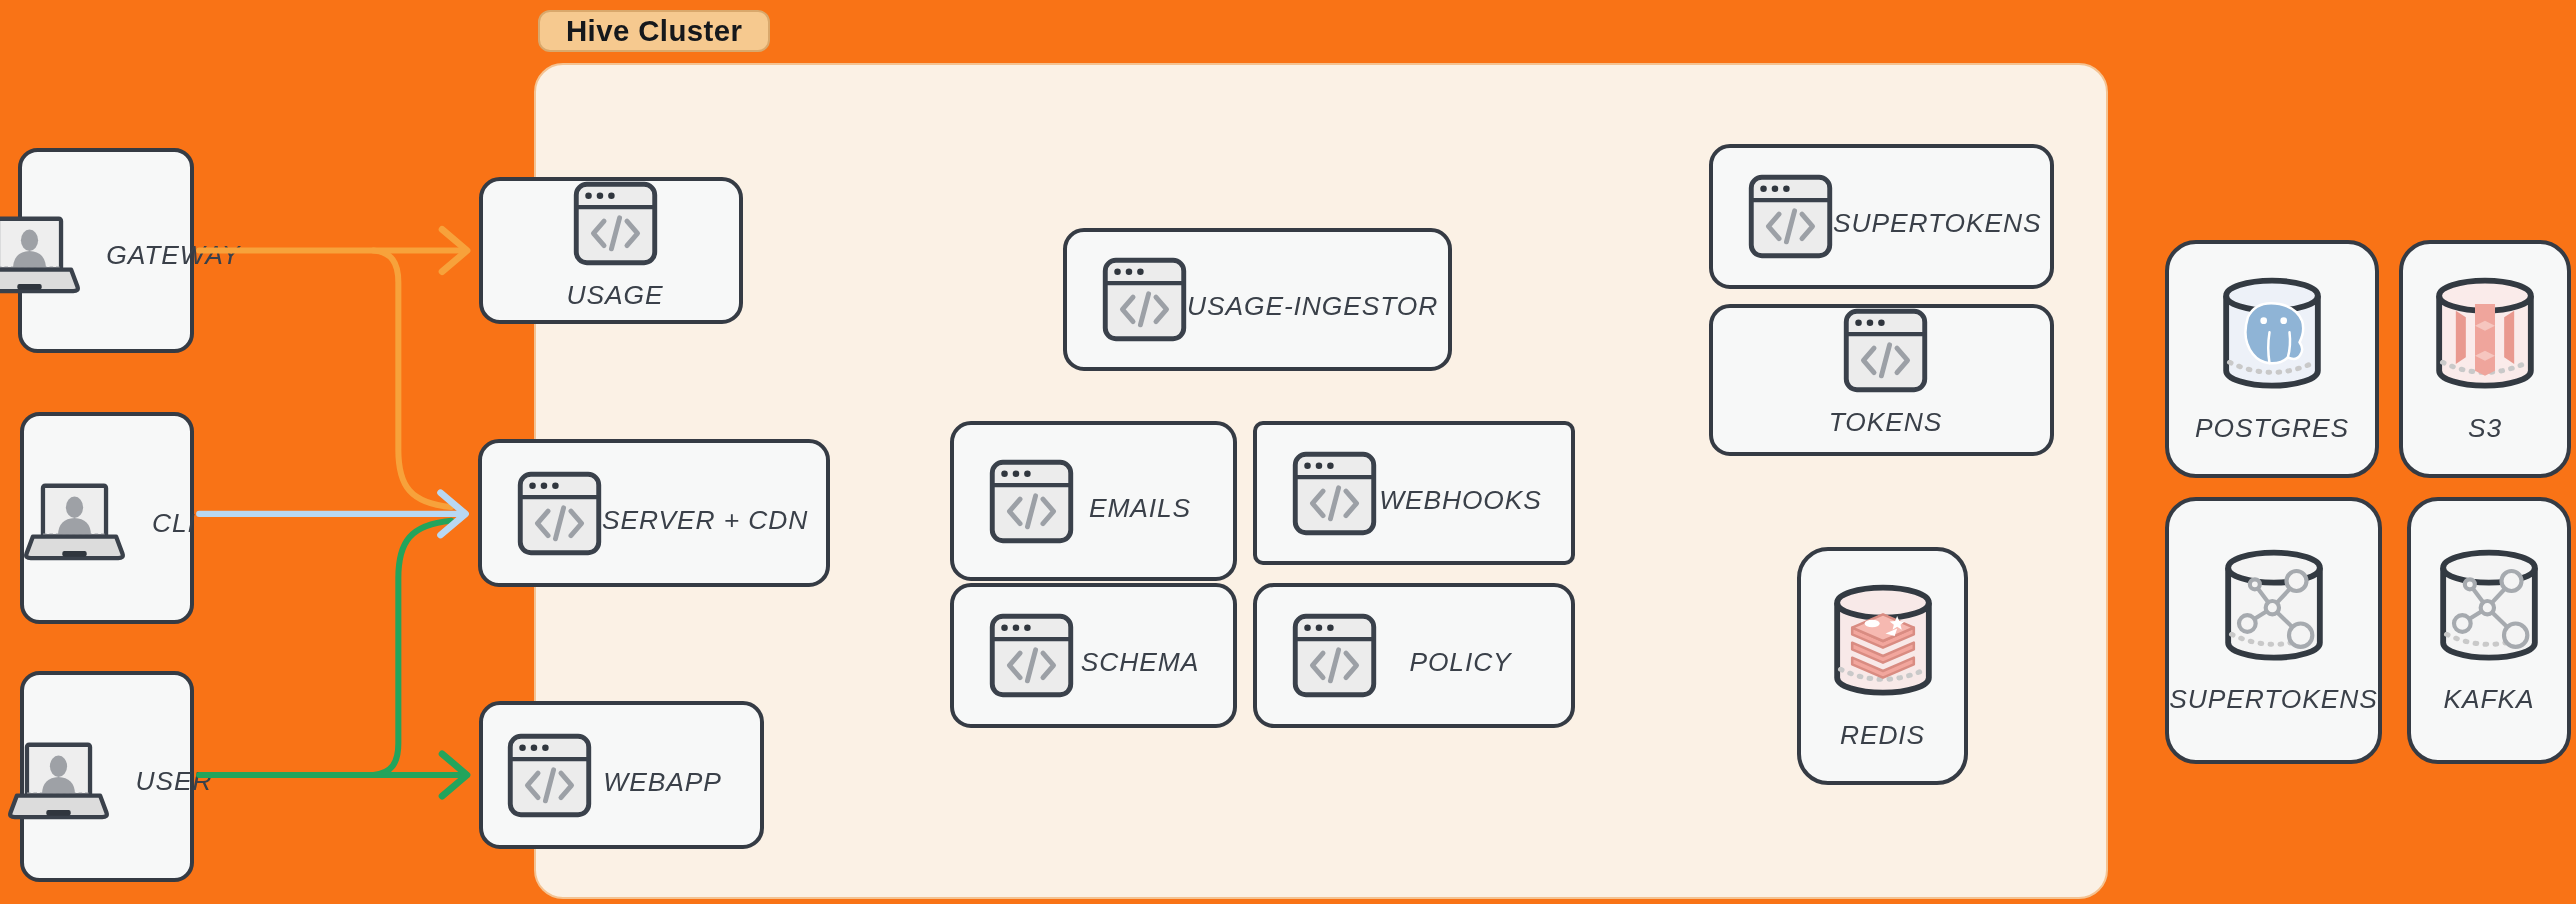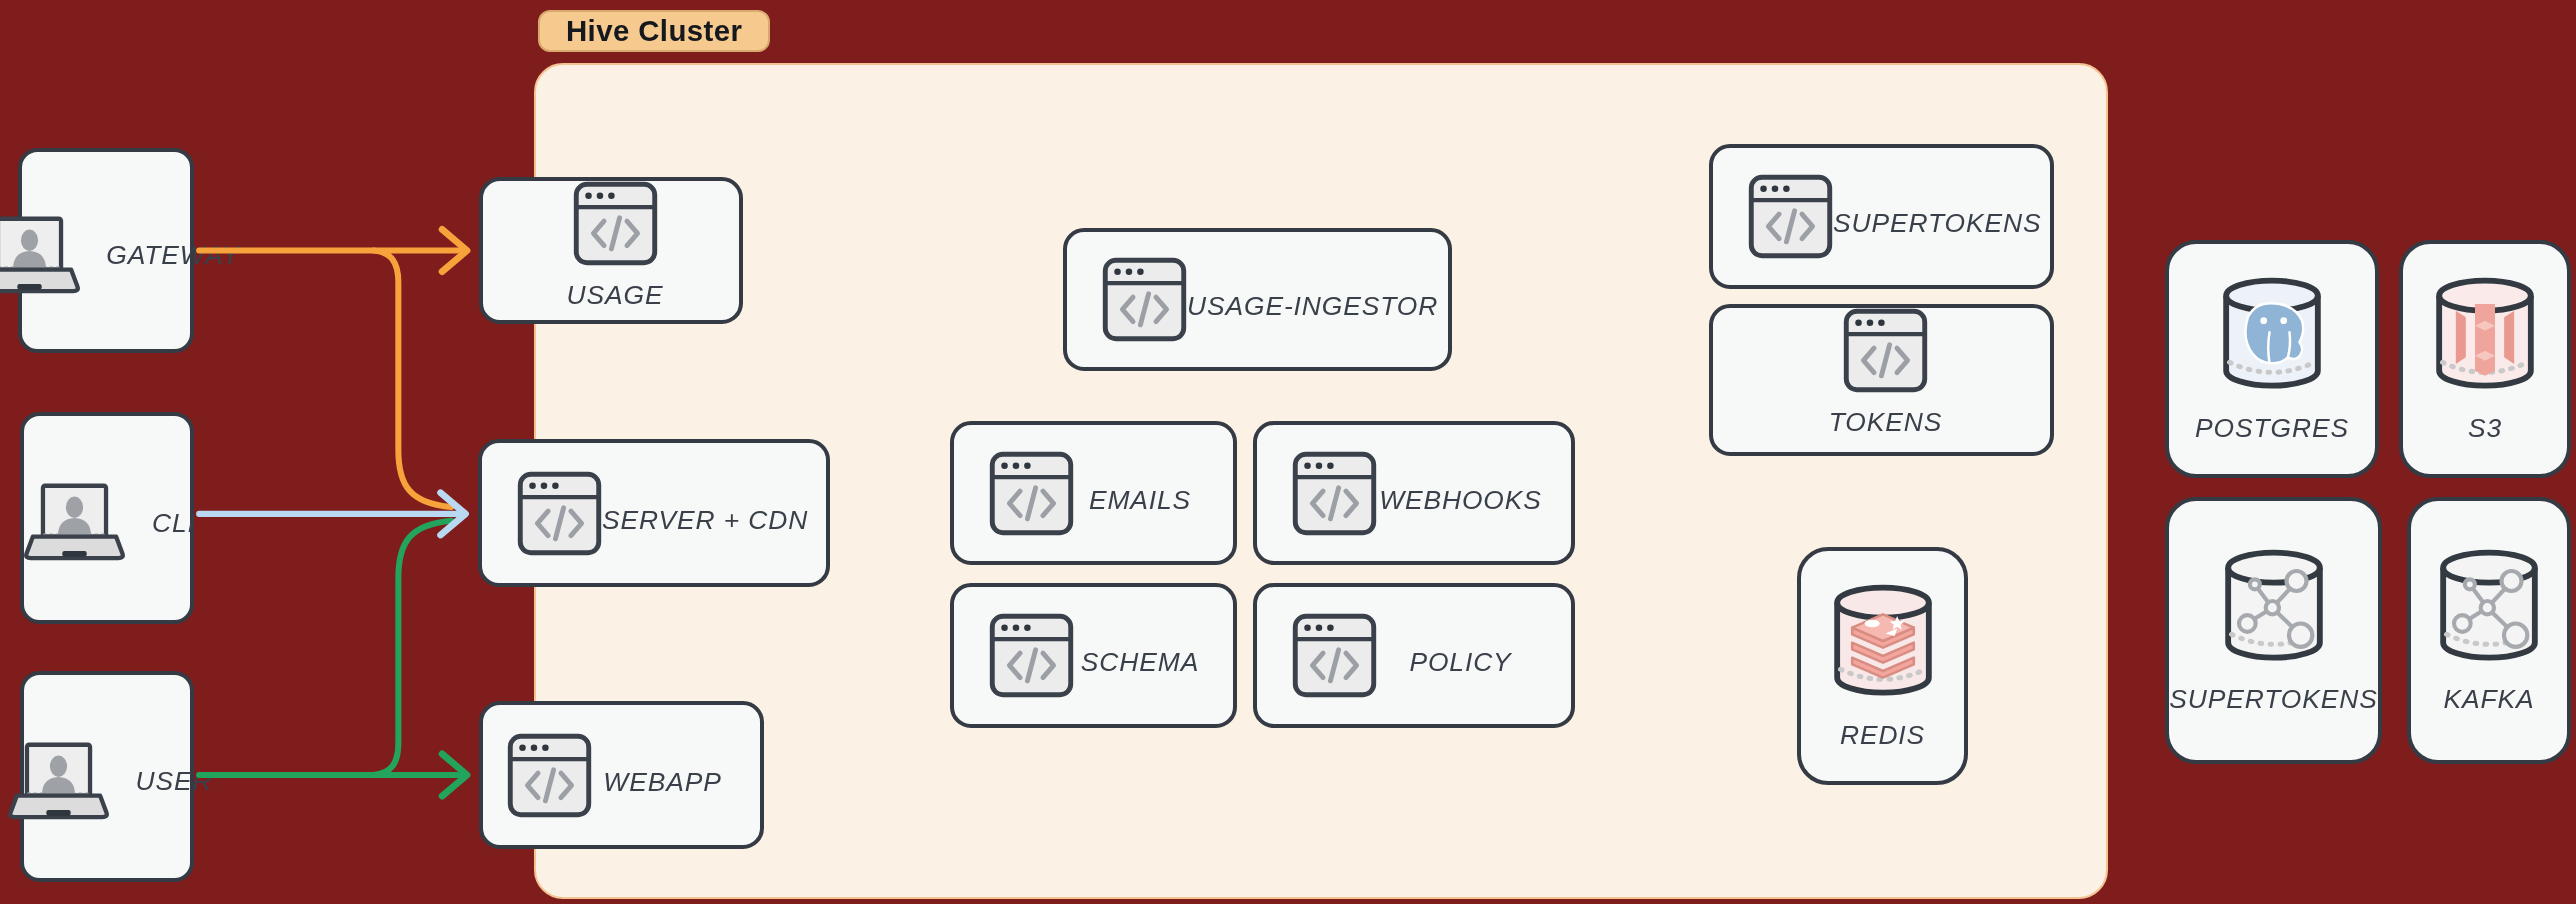--- a/index.html
+++ b/index.html
@@ -1,16 +1,16 @@
 <!DOCTYPE html>
 <html style="font-size:12px"><head>
 <meta charset="utf-8">
 <style>
   html,body{margin:0;padding:0;background:#000;}
-  .stage{position:relative;width:2576px;height:904px;background:#7f1d1d;overflow:hidden;
+  .stage{position:relative;width:2576px;height:904px;background:#f97316;overflow:hidden;
          font-family:"Liberation Sans",sans-serif;}
   svg.defs{position:absolute;width:0;height:0;}
 
   
   .cluster{position:absolute;left:534px;top:63px;width:1574px;height:836px;
            background:#FBF1E5;border:2.3px solid #F4C392;border-radius:29px;box-sizing:border-box;}
   .badge{position:absolute;left:538px;top:9.8px;height:42px;display:inline-flex;align-items:center;
          padding:0 26px;background:#F6C98F;border:2.3px solid #D9A86C;border-radius:12px;
          box-sizing:border-box;font-size:29.4px;font-weight:700;color:#15181C;letter-spacing:0.4px;}
 
@@ -27,22 +27,22 @@
   .actor-user{left:19.6px;top:671px;width:174px;height:211px;}
 
   
   .svc{border-radius:21px;display:flex;align-items:center;padding:0 27px 0 35px;}
   .svc .browser{width:85px;height:85px;flex:none;}
   .svc .lbl{flex:1;text-align:center;margin-top:14px;}
   .b-usage{left:479px;top:177px;width:264px;height:147px;flex-direction:column;}
   .b-server{left:478px;top:439px;width:352px;height:148px;}
   .b-webapp{left:479px;top:701px;width:285px;height:148px;padding-left:24px;}
   .b-ingestor{left:1063px;top:228px;width:389px;height:143px;}
-  .b-emails{left:950px;top:421px;width:287px;height:144px;}
-  .b-webhooks{left:1253px;top:421px;width:322px;height:144px;}
+  .b-emails{left:950px;top:421px;width:287px;height:160px;}
+  .b-webhooks{left:1253px;top:421px;width:322px;height:144px;border-radius:10px;}
   .b-schema{left:950px;top:583px;width:287px;height:145px;}
   .b-policy{left:1253px;top:583px;width:322px;height:145px;}
   .b-supertokens{left:1709px;top:144px;width:345px;height:145px;}
   .b-tokens{left:1709px;top:304px;width:345px;height:152px;flex-direction:column;}
 
   
   .db{border-radius:31px;display:flex;flex-direction:column;align-items:center;
       justify-content:center;gap:13.6px;}
   .db .cyl{flex:none;}
   .b-redis{left:1797px;top:547px;width:171px;height:238px;}

